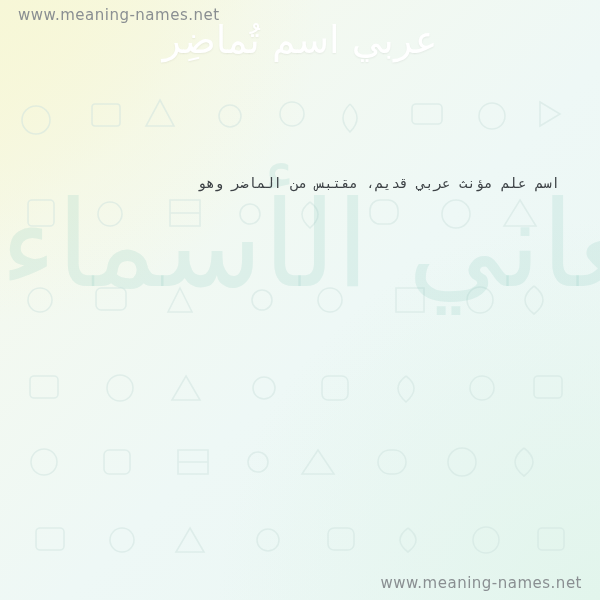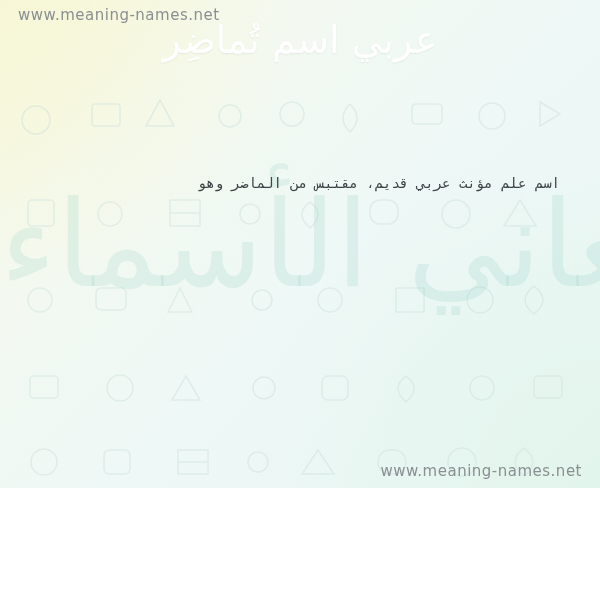--- a/index.html
+++ b/index.html
@@ -8,21 +8,21 @@
   }
   body {
     width: 600px;
     height: 600px;
     font-family: "DejaVu Sans", sans-serif;
     overflow: hidden;
   }
   .card {
     position: relative;
     width: 600px;
-    height: 488px;
+    height: 600px;
     background:
       radial-gradient(circle at 0% 0%, rgba(247,247,215,0.95) 0%, rgba(247,247,215,0.0) 38%),
       radial-gradient(circle at 100% 100%, rgba(225,245,235,0.9) 0%, rgba(235,248,245,0.0) 45%),
       linear-gradient(135deg, #f7f7da 0%, #f4f9ef 22%, #eef8f6 55%, #eaf6f4 100%);
     overflow: hidden;
   }
   
   .doodles {
     position: absolute;
     inset: 0;

